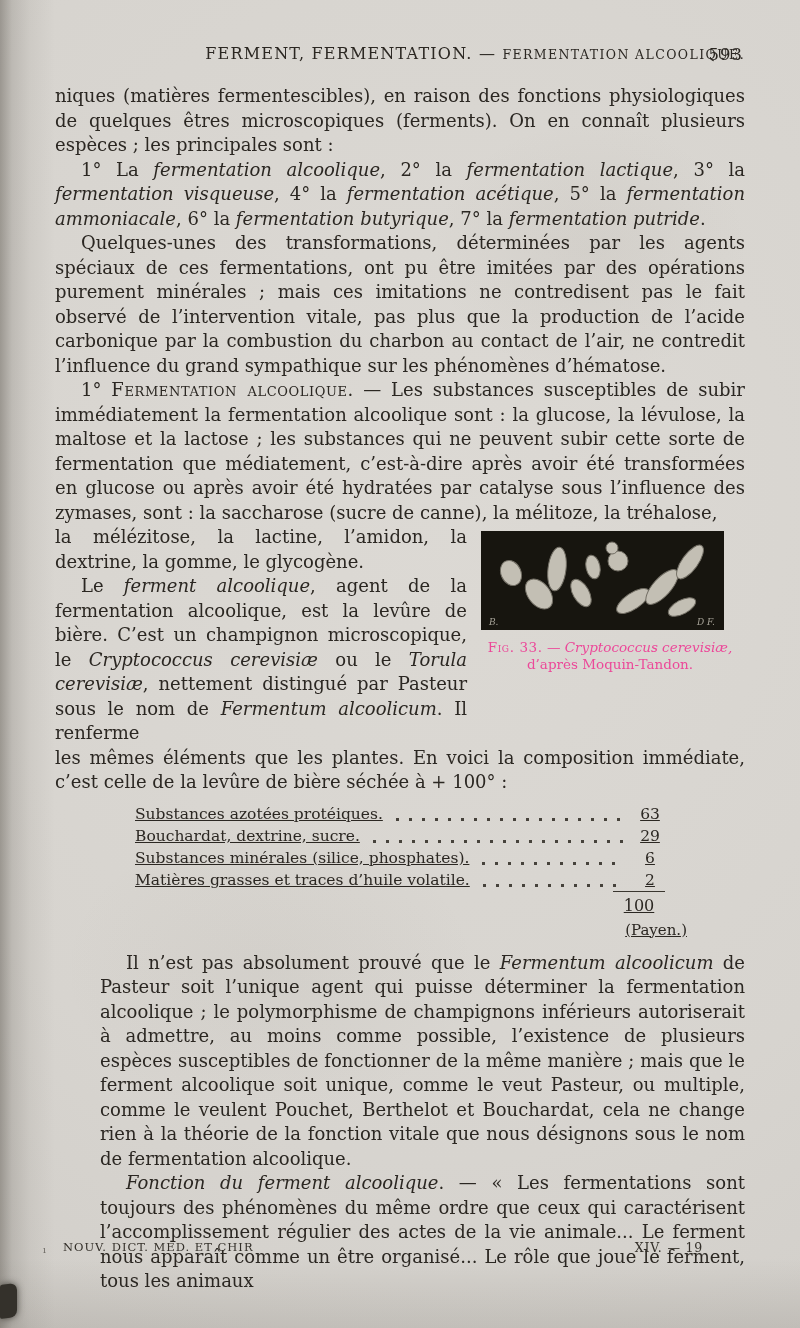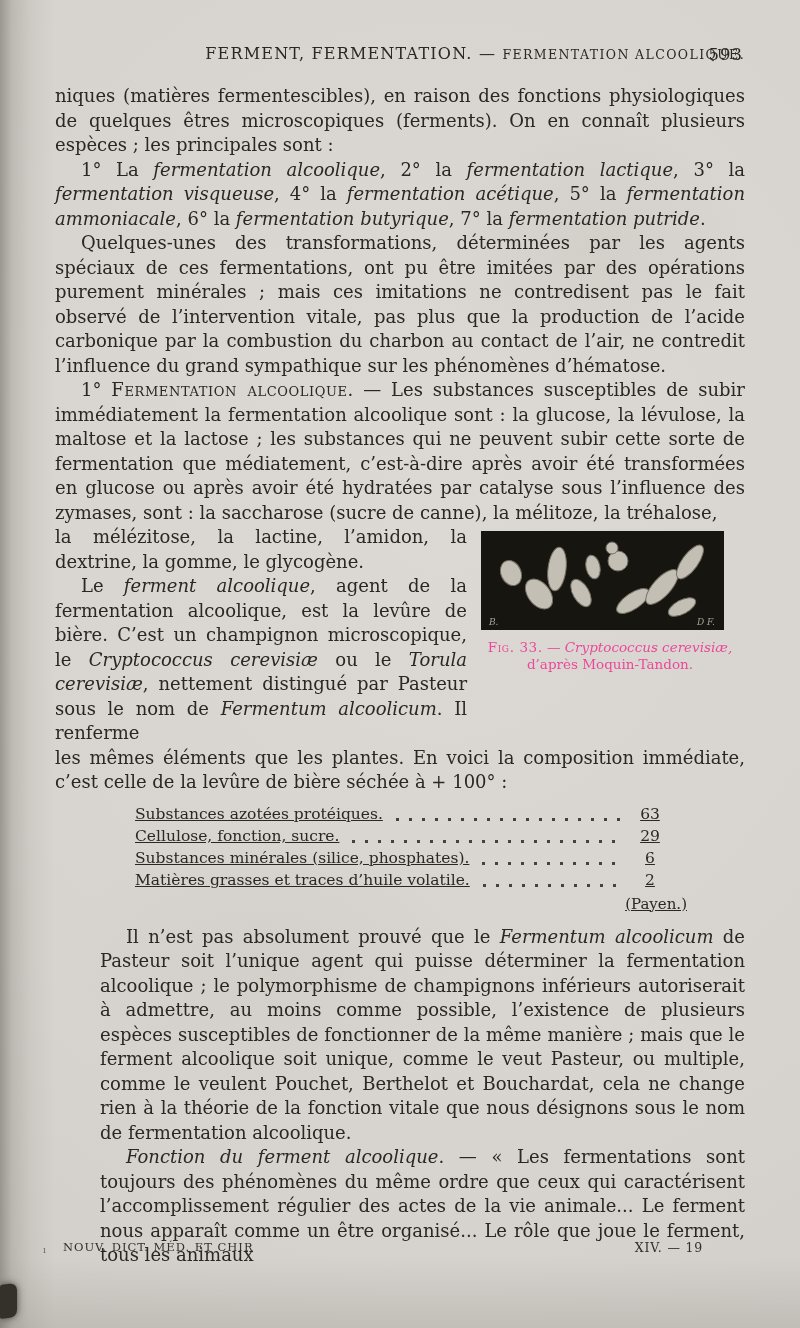--- a/index.html
+++ b/index.html
@@ -123,35 +123,38 @@
       </div>
 
     <div class="ctable">
       <div>
           <div class="trow">
             <span class="tlabel">Substances azotées protéiques.</span>
             <span class="tdots"></span>
             <span class="tval">63</span>
           </div>
           <div class="trow">
-            <span class="tlabel">Cellulose, fonction, sucre.</span>
+            <span class="tlabel">Bouchardat, dextrine, sucre.</span>
             <span class="tdots"></span>
             <span class="tval">29</span>
           </div>
           <div class="trow">
             <span class="tlabel">Substances minérales (silice, phosphates).</span>
             <span class="tdots"></span>
             <span class="tval">6</span>
           </div>
           <div class="trow">
             <span class="tlabel">Matières grasses et traces d’huile volatile.</span>
             <span class="tdots"></span>
             <span class="tval">2</span>
           </div>
         </div>
+      <div class="trow">
+        <span class="ttotal">100</span>
+      </div>
       <div class="tcredit">(Payen.)</div>
     </div>
 
     <div class="after-table">
         <p class="para ind"><span>Il n’est pas absolument prouvé que le </span><span class="it">Fermentum alcoolicum</span><span> de Pasteur soit l’unique agent qui puisse déterminer la fermentation alcoolique ; le polymorphisme de champignons inférieurs autoriserait à admettre, au moins comme possible, l’existence de plusieurs espèces susceptibles de fonctionner de la même manière ; mais que le ferment alcoolique soit unique, comme le veut Pasteur, ou multiple, comme le veulent Pouchet, Berthelot et Bouchardat, cela ne change rien à la théorie de la fonction vitale que nous désignons sous le nom de fermentation alcoolique.</span></p>
         <p class="para ind"><span class="it">Fonction du ferment alcoolique</span><span>. — « Les fermentations sont toujours des phénomènes du même ordre que ceux qui caractérisent l’accomplissement régulier des actes de la vie animale... Le ferment nous apparaît comme un être organisé... Le rôle que joue le ferment, tous les animaux</span></p>
       </div>
 
   </div>
 

